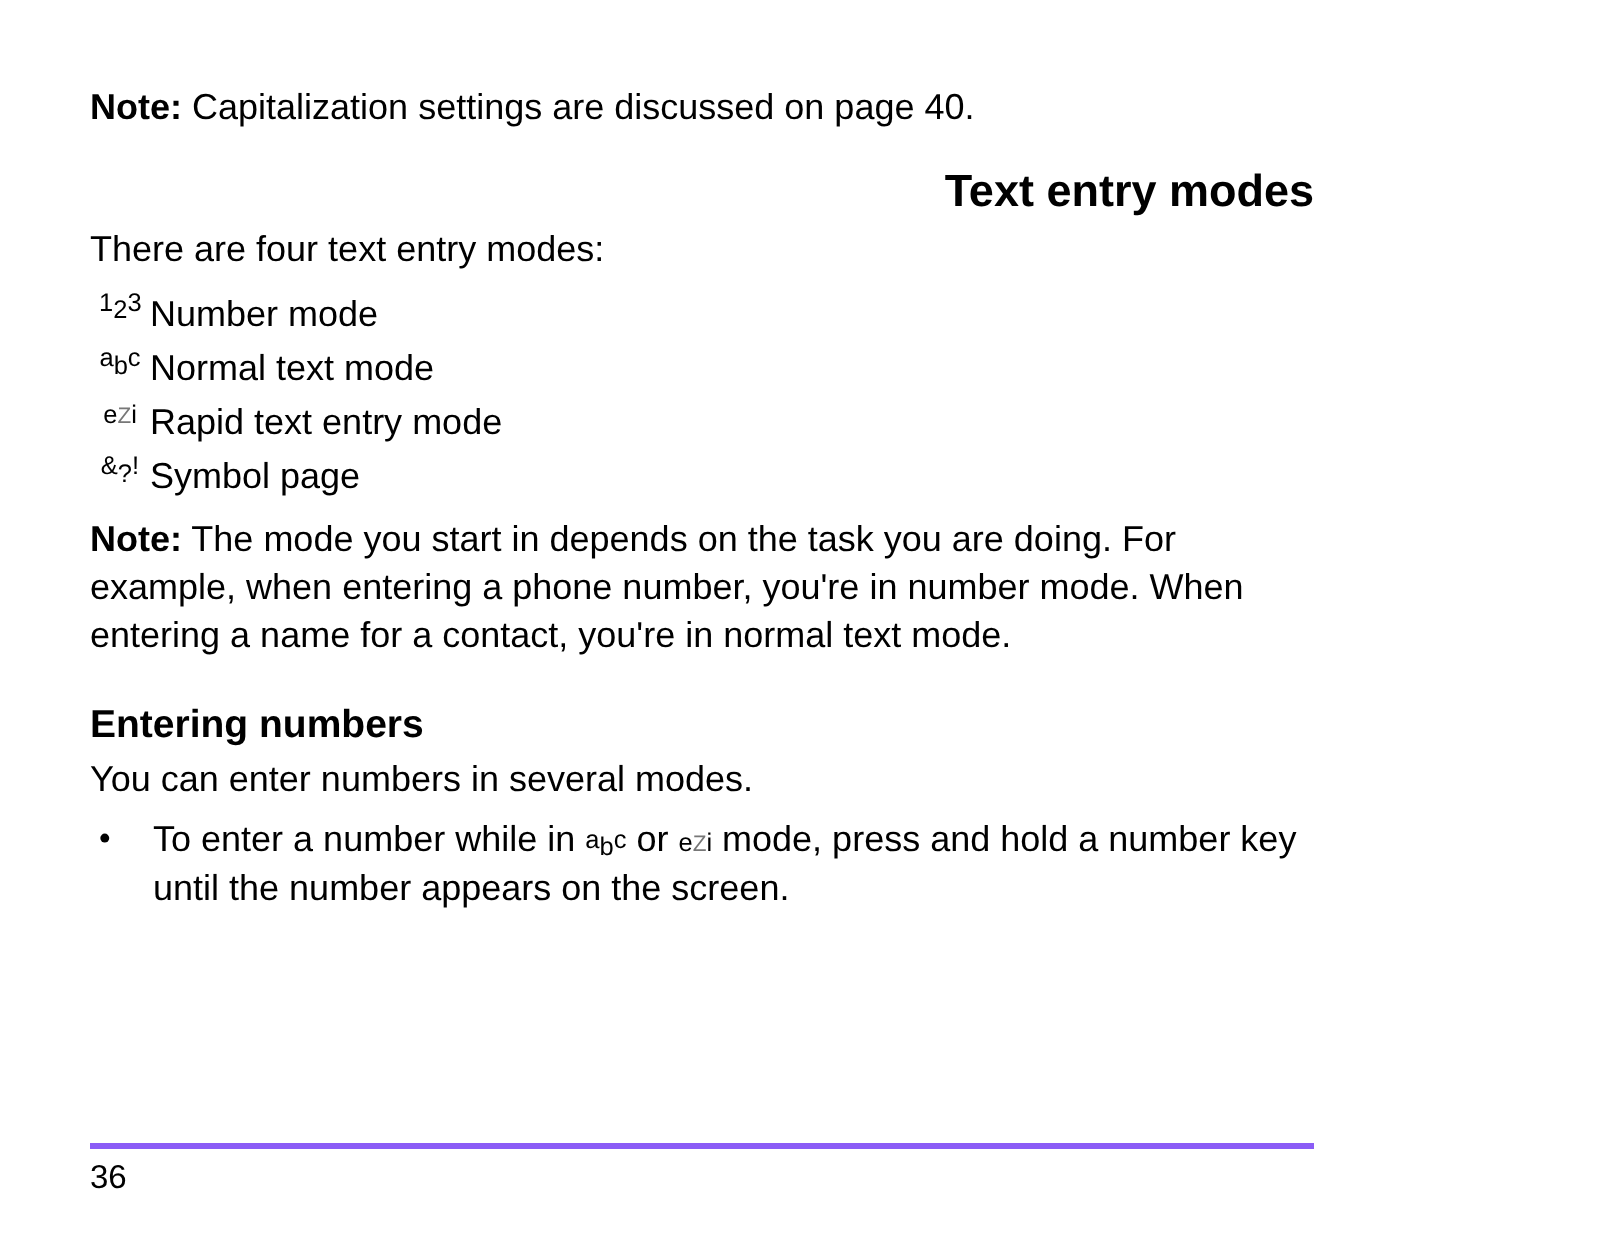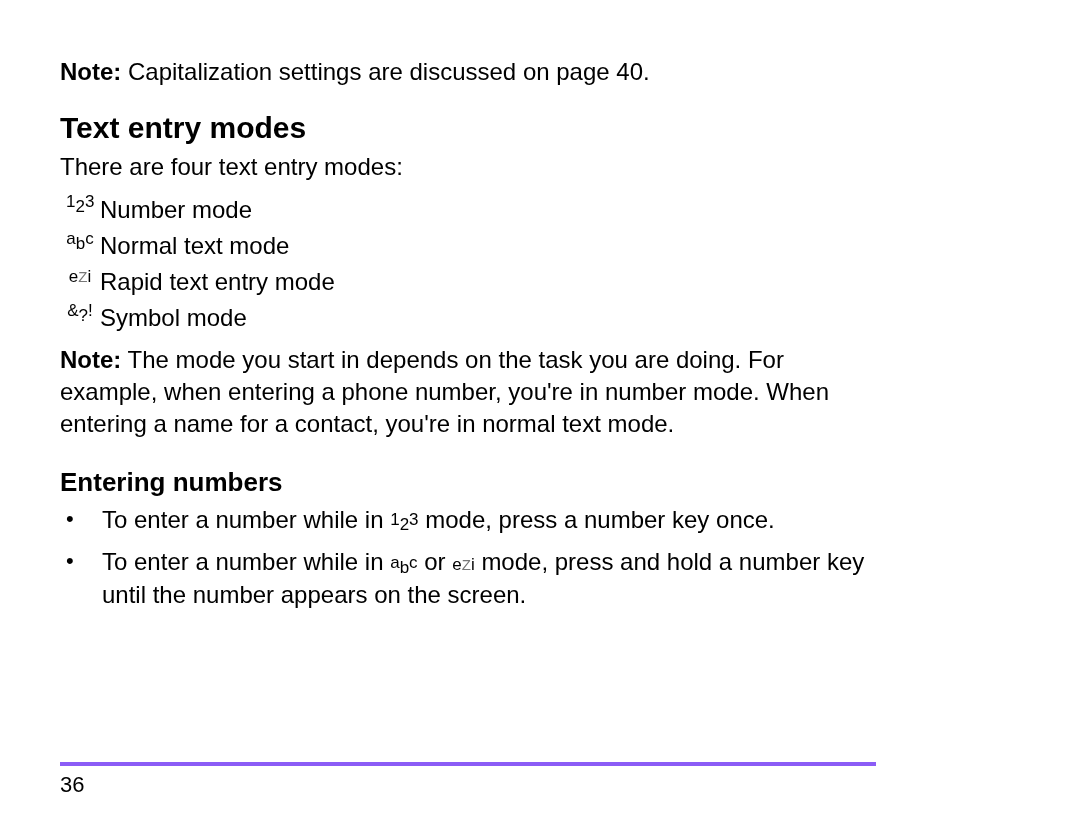--- a/index.html
+++ b/index.html
@@ -23,20 +23,21 @@
     line-height: 1.3;
     margin-bottom: 24px;
   }
   .note-line .bold, .note2 .bold {
     font-weight: 700;
   }
   h1.section {
     font-size: 30px;
     font-weight: 700;
     margin: 0 0 6px 0;
+    text-align: right;
   }
   .intro {
     font-size: 24px;
     line-height: 1.35;
     margin-bottom: 8px;
   }
   .mode-line {
     font-size: 24px;
     line-height: 1.5;
     display: flex;
@@ -153,37 +154,33 @@
   <div class="mode-line">
     <span class="mode-icon icon-abc"><span class="ca">a</span><span class="cb">b</span><span class="cc">c</span></span>
     <span>Normal text mode</span>
   </div>
   <div class="mode-line">
     <span class="mode-icon icon-ezi"><span class="ce">e</span><span class="cz">Z</span><span class="ci">i</span></span>
     <span>Rapid text entry mode</span>
   </div>
   <div class="mode-line">
     <span class="mode-icon icon-sym"><span class="sa">&amp;</span><span class="sq">?</span><span class="se">!</span></span>
-    <span>Symbol mode</span>
+    <span>Symbol page</span>
   </div>
 
   <div class="note2">
     <span class="bold">Note:</span>
     <span>The mode you start in depends on the task you are doing. For example, when entering a phone number, you're in number mode. When entering a name for a contact, you're in normal text mode.</span>
   </div>
 
   <h2 class="subsection">Entering numbers</h2>
 
+  <div class="body">You can enter numbers in several modes.</div>
 
   <ul class="bullets">
-    <li>
-      <span>To enter a number while in </span>
-      <span class="inline-icon icon-123"><span class="d1">1</span><span class="d2">2</span><span class="d3">3</span></span>
-      <span> mode, press a number key once.</span>
-    </li>
     <li>
       <span>To enter a number while in </span>
       <span class="inline-icon icon-abc"><span class="ca">a</span><span class="cb">b</span><span class="cc">c</span></span>
       <span> or </span>
       <span class="inline-icon icon-ezi"><span class="ce">e</span><span class="cz">Z</span><span class="ci">i</span></span>
       <span> mode, press and hold a number key until the number appears on the screen.</span>
     </li>
   </ul>
 
   <div class="footer">

